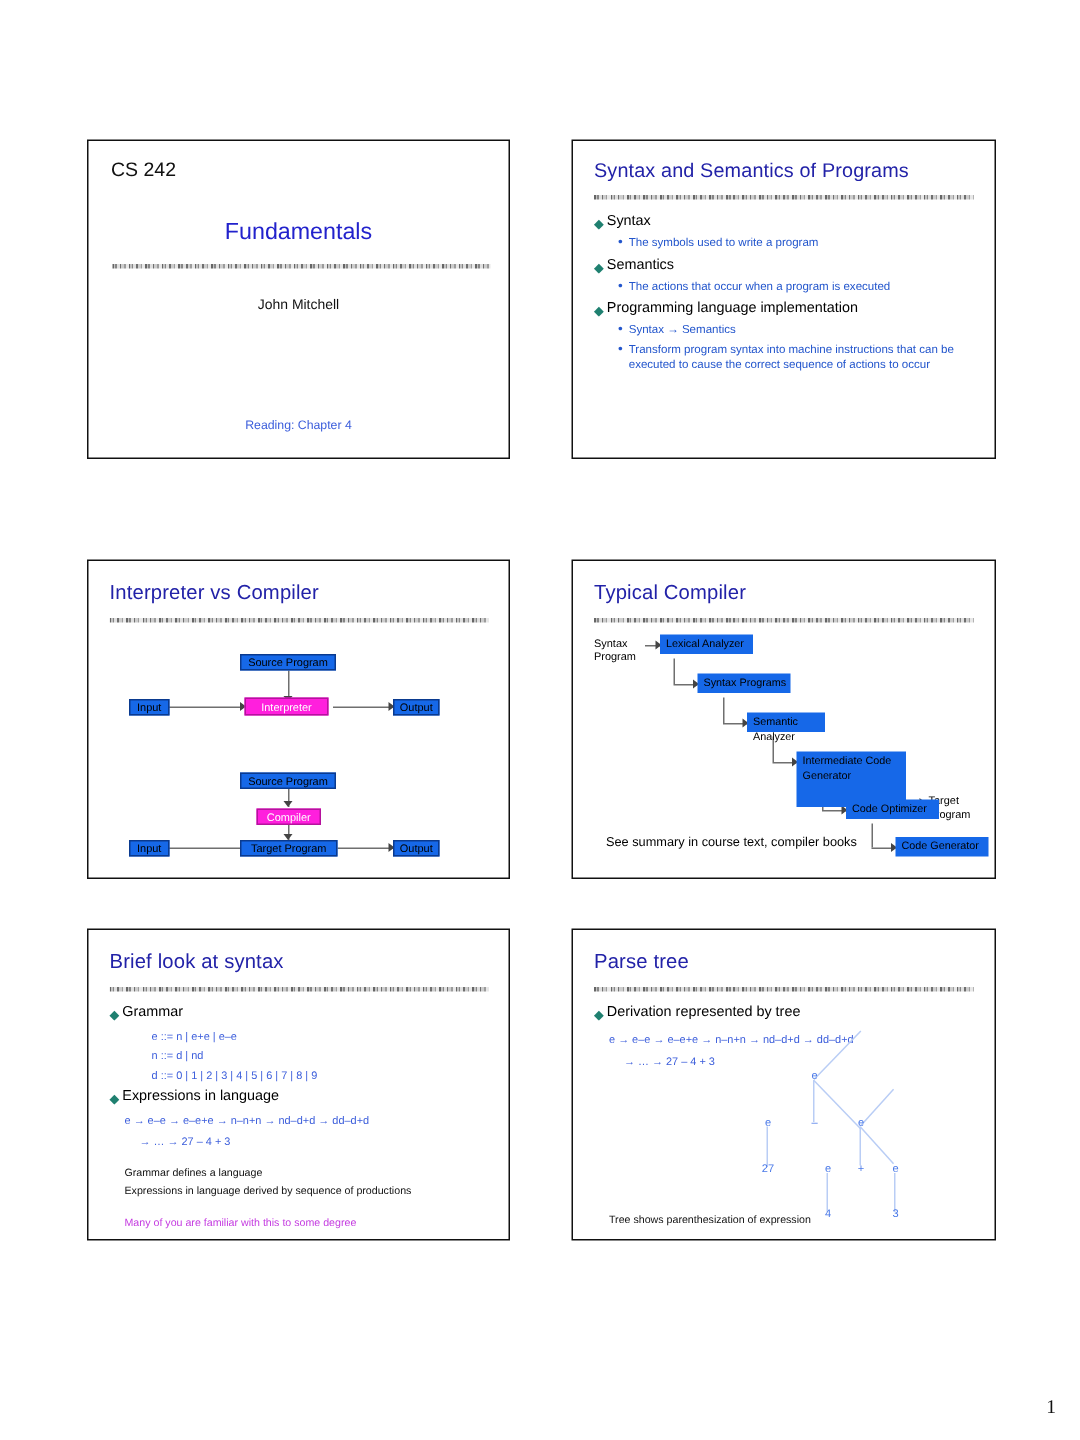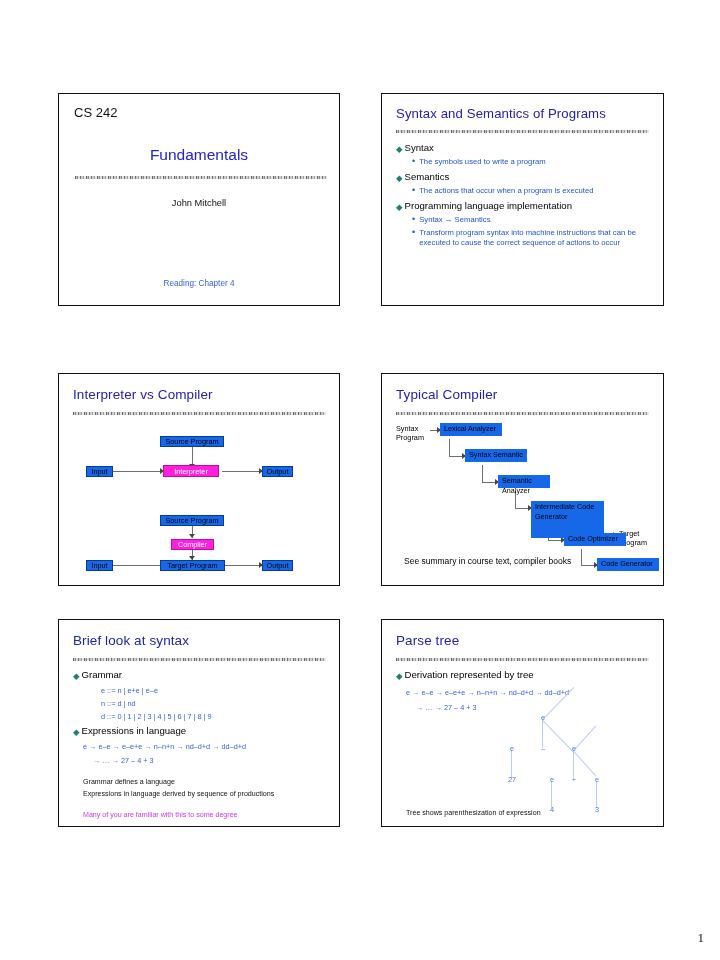--- a/index.html
+++ b/index.html
@@ -370,21 +370,21 @@
       <div class="arrow-r" style="left:179px; top:163px;"></div>
 
       <div class="line-v" style="left:199px; top:175px; height:16px;"></div>
       <div class="line-h" style="left:199px; top:191px; width:16px;"></div>
       <div class="arrow-r" style="left:212px; top:188px;"></div>
 
       <div class="line-h" style="left:225px; top:161px; width:10px;"></div>
       <div class="arrow-r" style="left:231px; top:158px;"></div>
 
       <div class="stepbox" style="left:58px; top:49px; width:62px; height:13px;">Lexical Analyzer</div>
-      <div class="stepbox" style="left:83px; top:75px; width:62px; height:13px;">Syntax Semantic</div>
+      <div class="stepbox" style="left:83px; top:75px; width:62px; height:13px;">Syntax Programs</div>
       <div class="stepbox" style="left:116px; top:101px; width:52px; height:13px;">Semantic Analyzer</div>
       <div class="stepbox" style="left:149px; top:127px; width:73px; height:37px;">Intermediate Code
 Generator</div>
       <div class="stepbox" style="left:182px; top:159px; width:62px; height:13px;">Code Optimizer</div>
       <div class="stepbox" style="left:215px; top:184px; width:62px; height:13px;">Code Generator</div>
 
       <div class="footnote">See summary in course text, compiler books</div>
     </div>
   </div>
 

